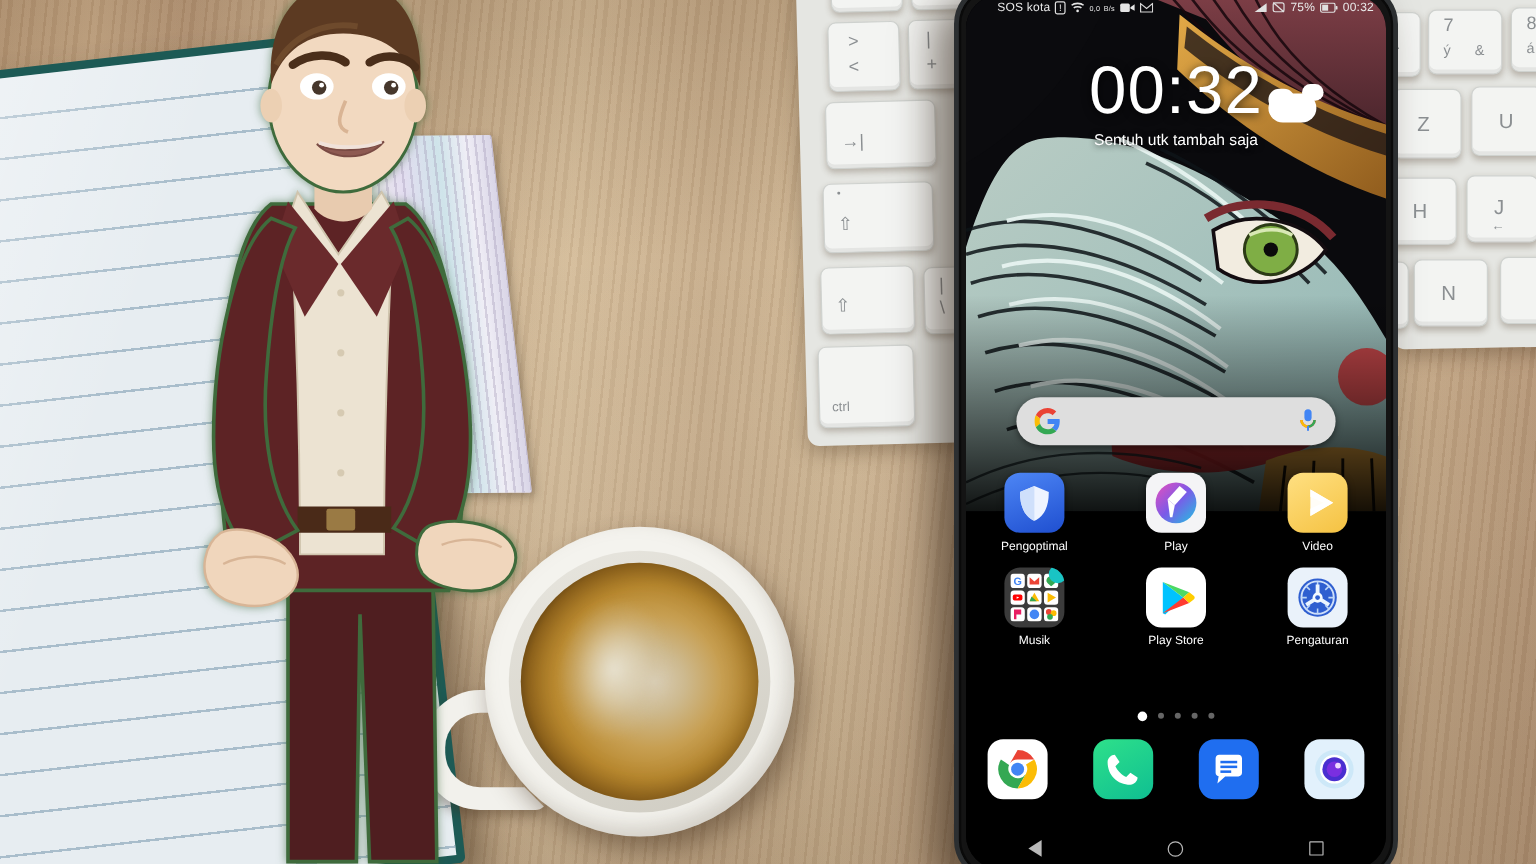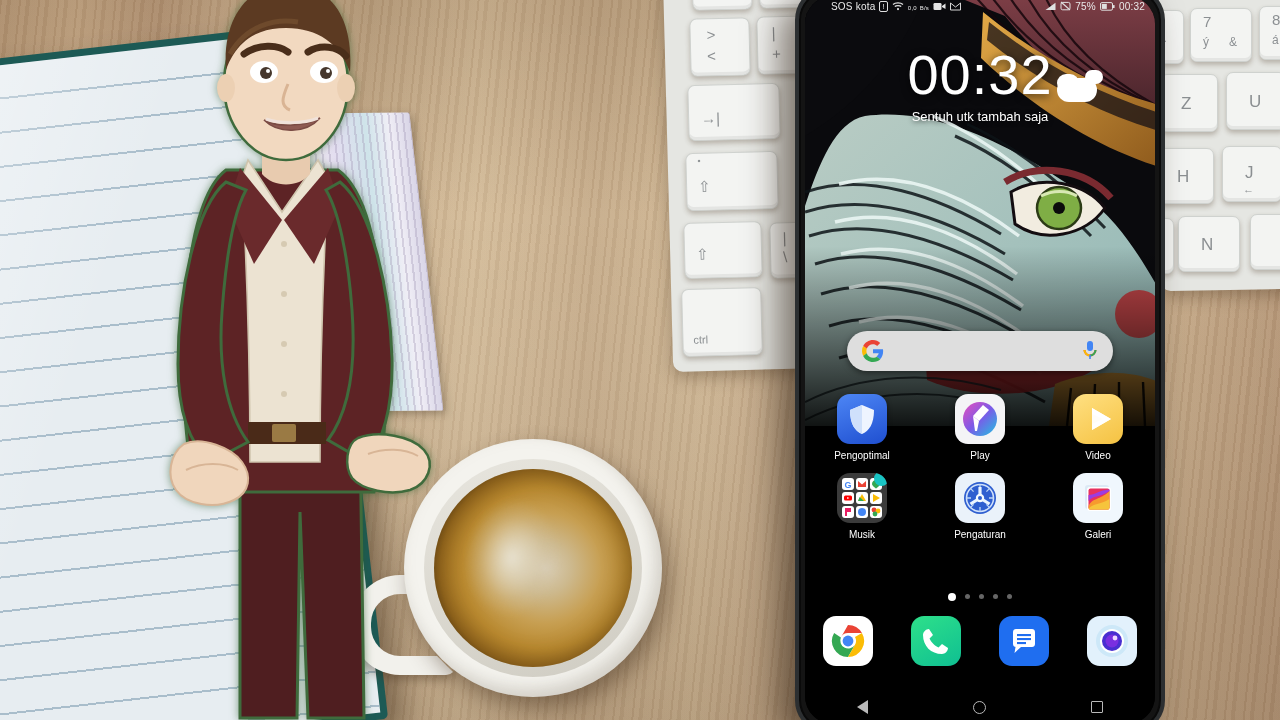--- a/index.html
+++ b/index.html
@@ -584,20 +584,31 @@
                   <circle cx="36" cy="33" r="2.4" fill="#FBBC05"></circle>
                   <circle cx="33" cy="36" r="2.4" fill="#34A853"></circle>
                 </g>
               </svg>
               <span style="position:absolute;right:-2px;top:-2px;width:15px;height:15px;
                            border-radius:50%;background:#19c4c4;"></span>
             </div>
             <div class="label">Musik</div>
           </div>
 
+          <div class="app">
+            <div class="icon" style="background:#fff;">
+              <svg width="50" height="50" viewBox="0 0 50 50">
+                <path d="M14 12 L14 38 L16 39 L31 25 Z" fill="#00C3FF"></path>
+                <path d="M14 12 L31 25 L36 20.5 Z" fill="#4CD964"></path>
+                <path d="M14 38 L31 25 L36 29.5 Z" fill="#FF3B30"></path>
+                <path d="M31 25 L36 20.5 L39.5 23.2 C41 24.2 41 25.8 39.5 26.8 L36 29.5 Z" fill="#FFCD00"></path>
+              </svg>
+            </div>
+            <div class="label">Play Store</div>
+          </div>
 
           <div class="app">
             <div class="icon" style="background:#eaf2fa;">
               <svg width="50" height="50" viewBox="0 0 50 50">
                 <circle cx="25" cy="25" r="16" fill="#2f5fd0"></circle>
                 <circle cx="25" cy="25" r="13.5" fill="none" stroke="#cfe0fa" stroke-width="1.6"></circle>
                 <g stroke="#bcd6f7" stroke-width="1.3">
                   <path d="M25 11.5 L25 16"></path>
                     <path d="M25 34 L25 38.5"></path>
                   <path d="M11.5 25 L16 25"></path>
@@ -610,35 +621,20 @@
                 <path d="M25 25 L25 14" stroke="#eaf4ff" stroke-width="3.2"></path>
                 <path d="M25 25 L15.5 31" stroke="#eaf4ff" stroke-width="3.2"></path>
                 <path d="M25 25 L34.5 31" stroke="#eaf4ff" stroke-width="3.2"></path>
                 <circle cx="25" cy="25" r="4.2" fill="#f4faff"></circle>
                 <circle cx="25" cy="25" r="2" fill="#2f5fd0"></circle>
               </svg>
             </div>
             <div class="label">Pengaturan</div>
           </div>
 
-          <div class="app">
-            <div class="icon" style="background:#f0f7fd;">
-              <svg width="50" height="50" viewBox="0 0 50 50">
-                <rect x="12" y="12" width="24" height="24" rx="3" fill="#dce9f5"></rect>
-                <rect x="14" y="14" width="24" height="24" rx="3" fill="#fff"></rect>
-                <rect x="15.5" y="15.5" width="21" height="21" rx="2" fill="#e8305f"></rect>
-                <path d="M15.5 33 C20 24 26 28 36.5 18 L36.5 34.5 C36.5 35.8 35.8 36.5 34.5 36.5
-                         L17.5 36.5 C16.2 36.5 15.5 35.8 15.5 34.5 Z" fill="#f79a2e"></path>
-                <path d="M15.5 36 C20 30 27 32 36.5 26 L36.5 34.5 C36.5 35.8 35.8 36.5 34.5 36.5
-                         L17.5 36.5 C16.2 36.5 15.5 35.8 15.5 34.5 Z" fill="#f6c43c"></path>
-                <path d="M15.5 22 C22 22 26 17 36.5 16.5 L36.5 18 C26 25 20 22 15.5 28 Z" fill="#9b3ce0"></path>
-              </svg>
-            </div>
-            <div class="label">Galeri</div>
-          </div>
         </div>
       </div>
 
       <div class="dots">
         <span class="dot on"></span>
         <span class="dot"></span>
         <span class="dot"></span>
         <span class="dot"></span>
         <span class="dot"></span>
       </div>

